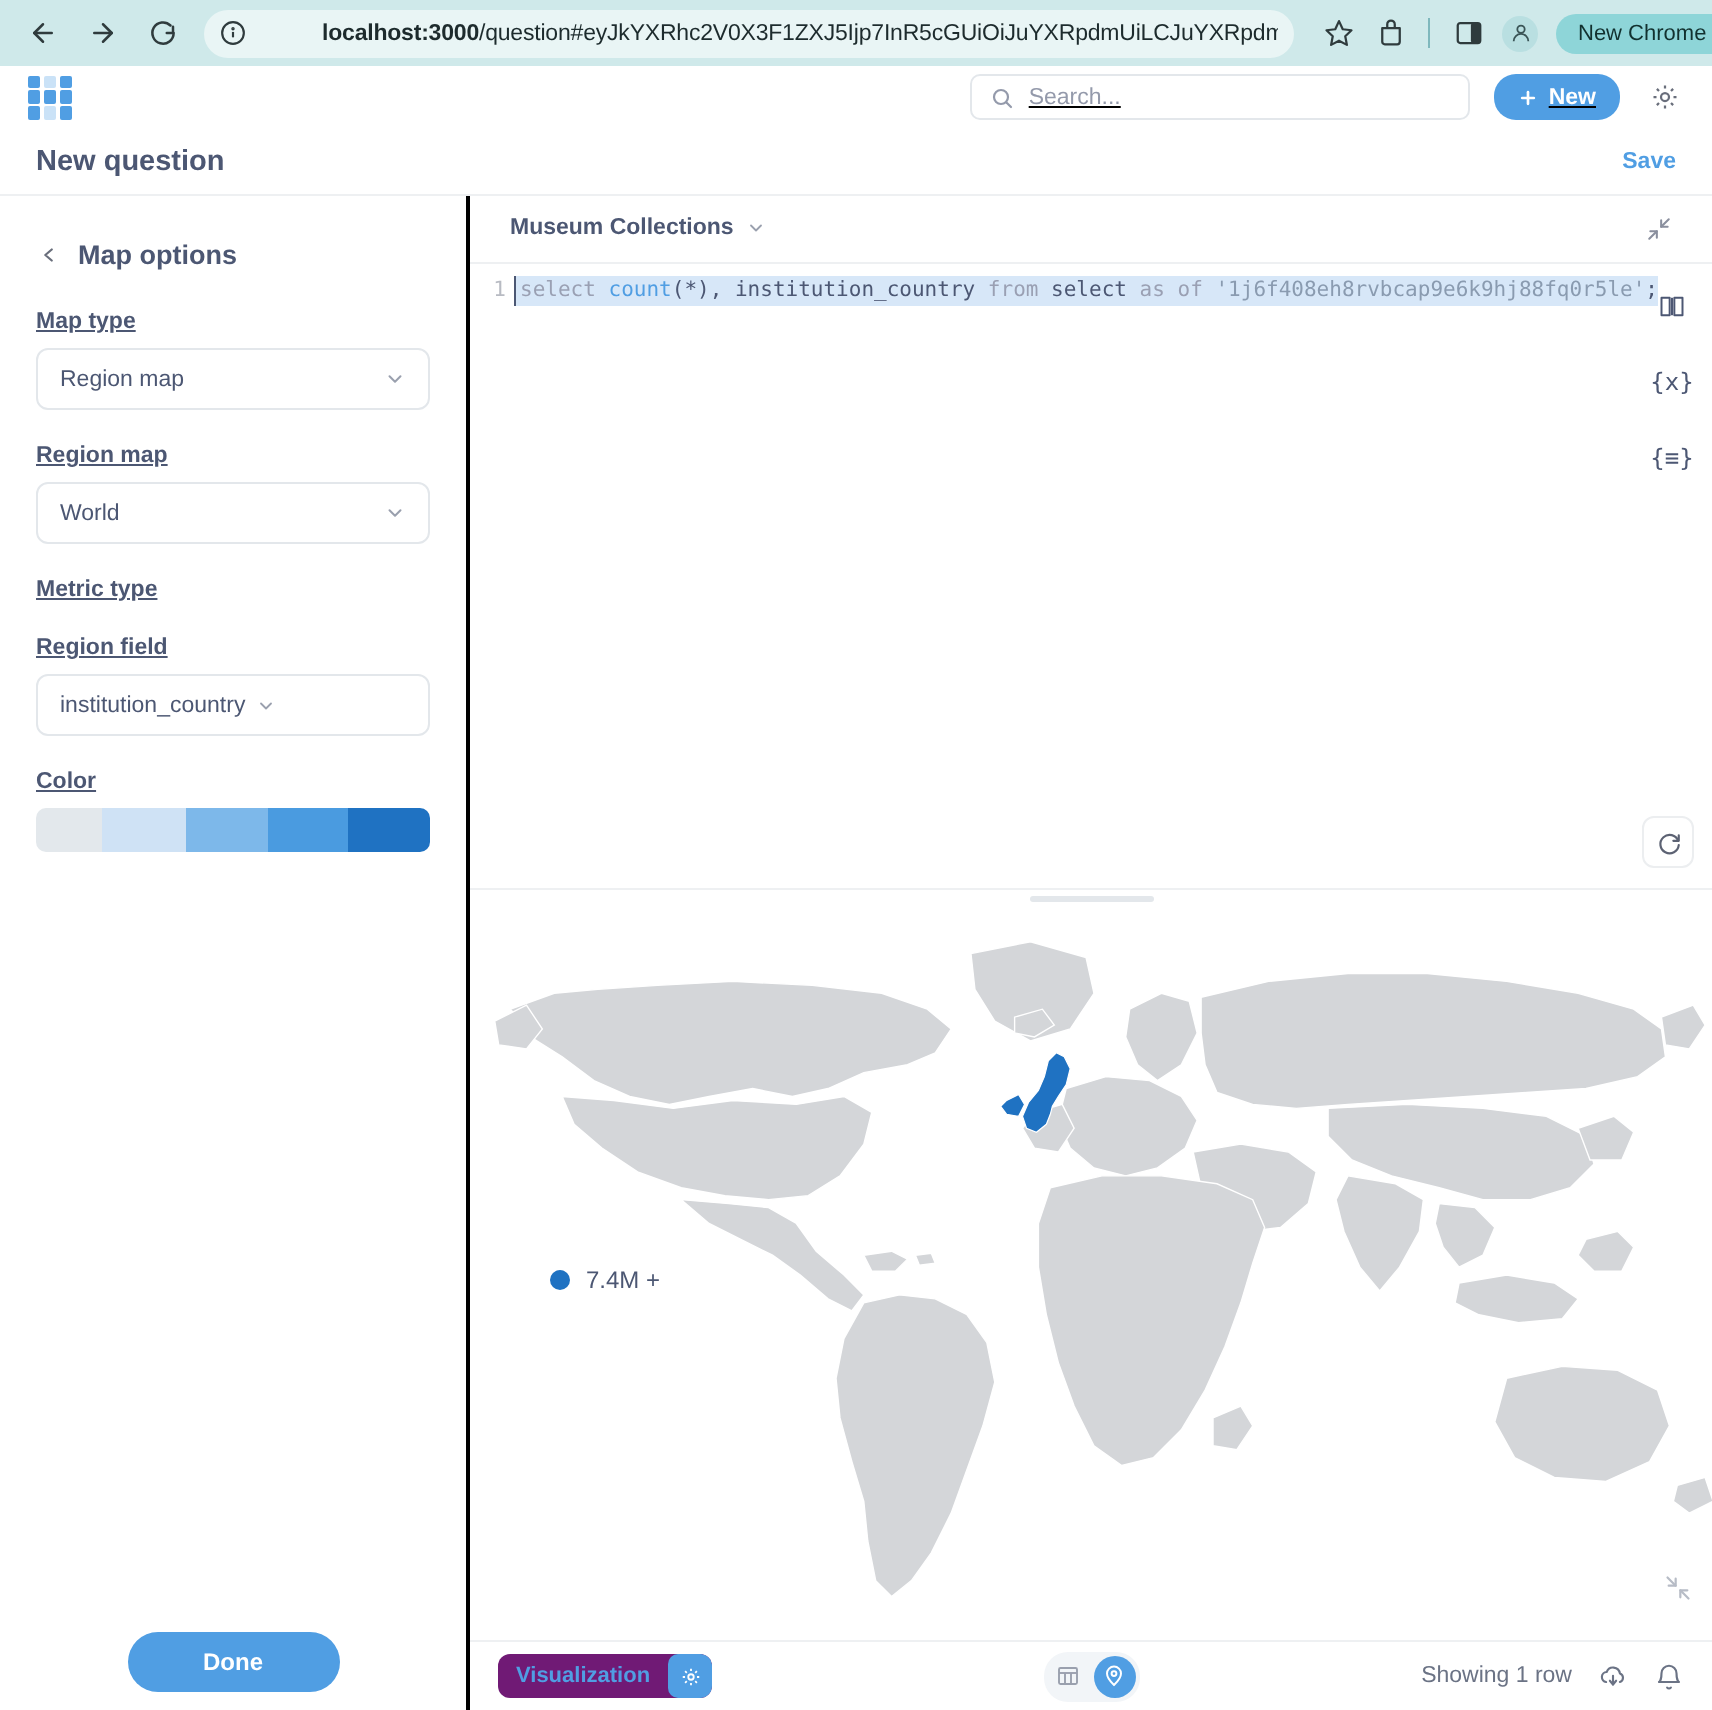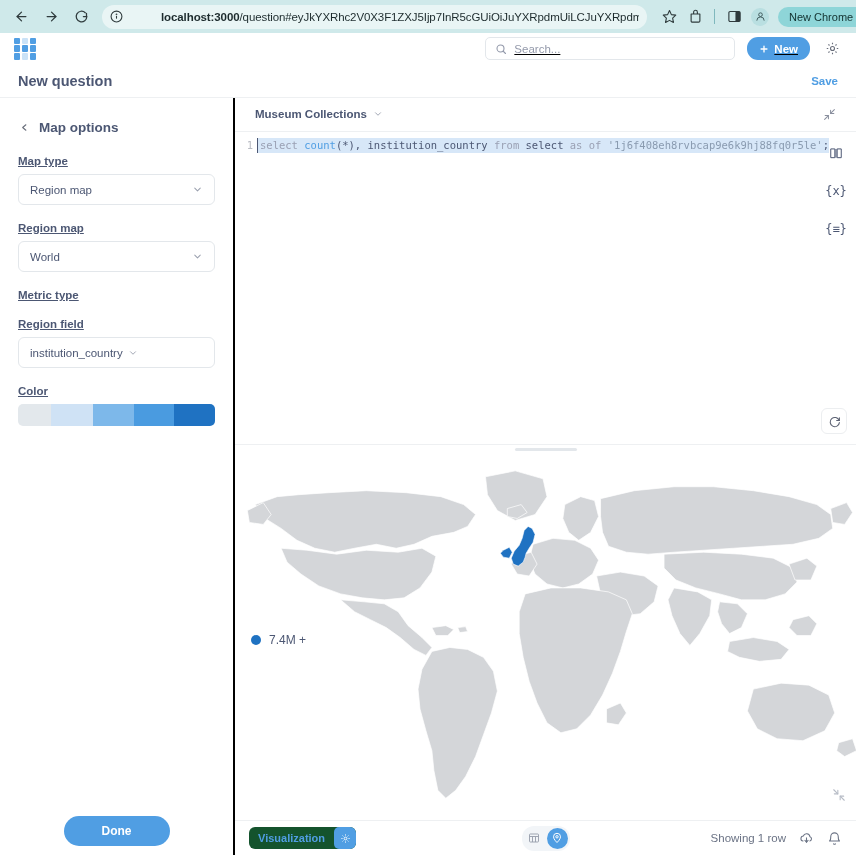--- a/index.html
+++ b/index.html
@@ -353,21 +353,21 @@
   
   .viz-area {
     flex: 1 1 auto;
     position: relative;
     background: #ffffff;
     overflow: hidden;
   }
   .map-svg { display: block; width: 100%; height: 100%; }
   .legend {
     position: absolute;
-    left: 16px;
+    left: 40px;
     top: 180px;
     display: flex;
     align-items: center;
     gap: 8px;
     font-size: 12px;
     color: #4c5773;
   }
   .legend .dot {
     width: 10px; height: 10px; border-radius: 50%;
     background: #1f72c2;
@@ -386,21 +386,21 @@
     display: flex;
     align-items: center;
     padding: 0 14px;
     border-top: 1px solid #eef0f2;
     background: #fff;
     position: relative;
   }
   .viz-toggle {
     display: flex;
     align-items: center;
-    background: #14532d;
+    background: #701a75;
     border-radius: 6px;
     height: 22px;
     overflow: hidden;
     cursor: pointer;
   }
   .viz-toggle .txt {
     font-size: 11px;
     font-weight: 700;
     color: #509ee3;
     padding: 0 9px;

